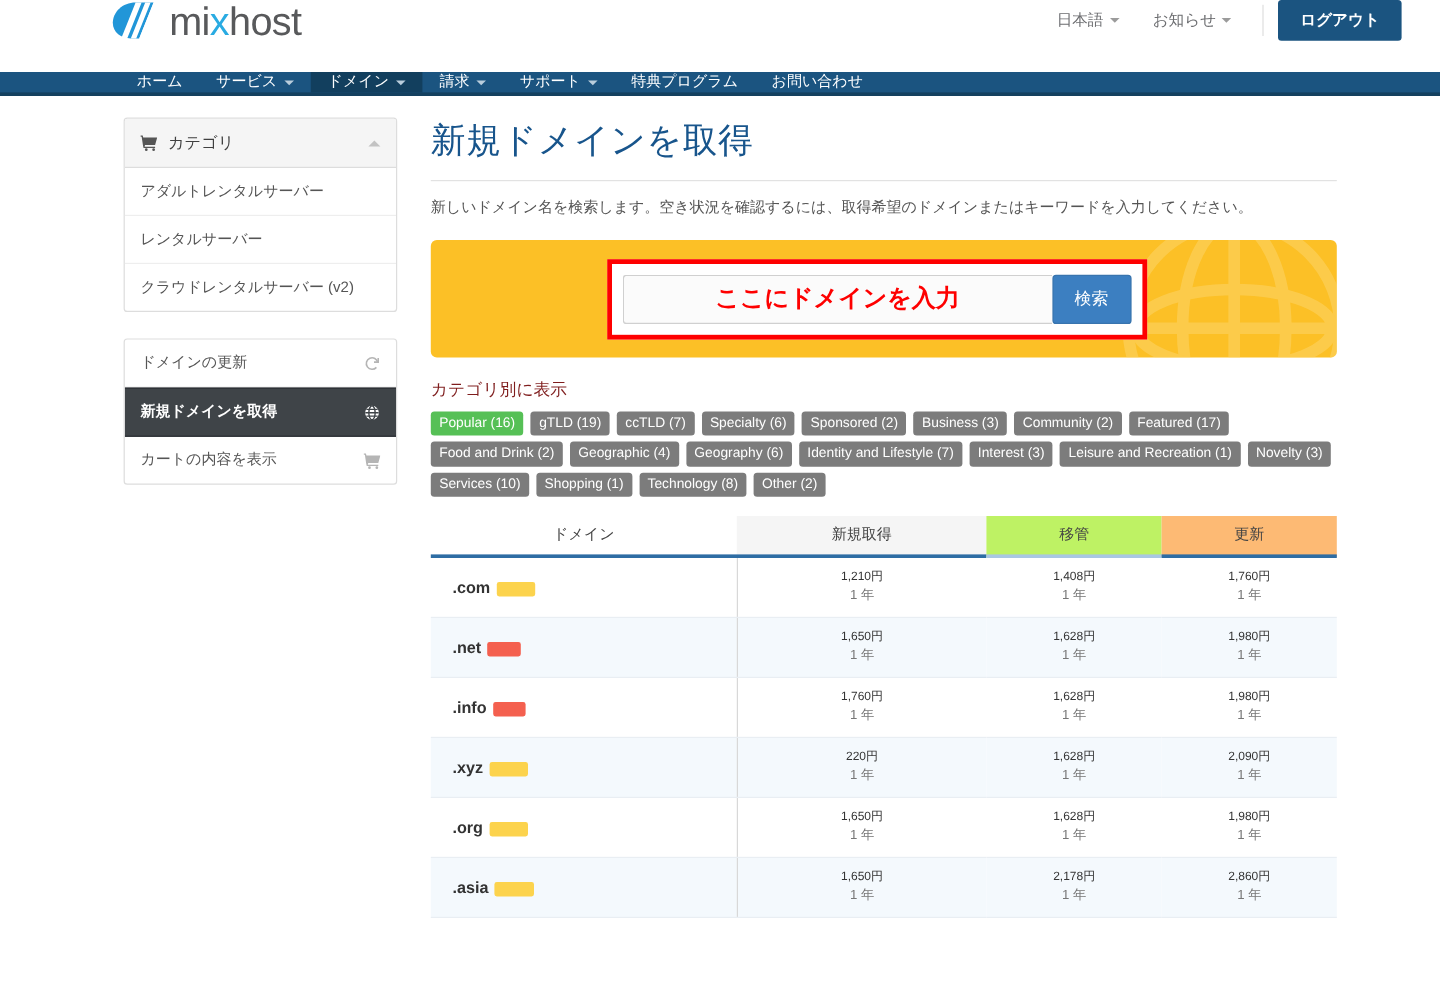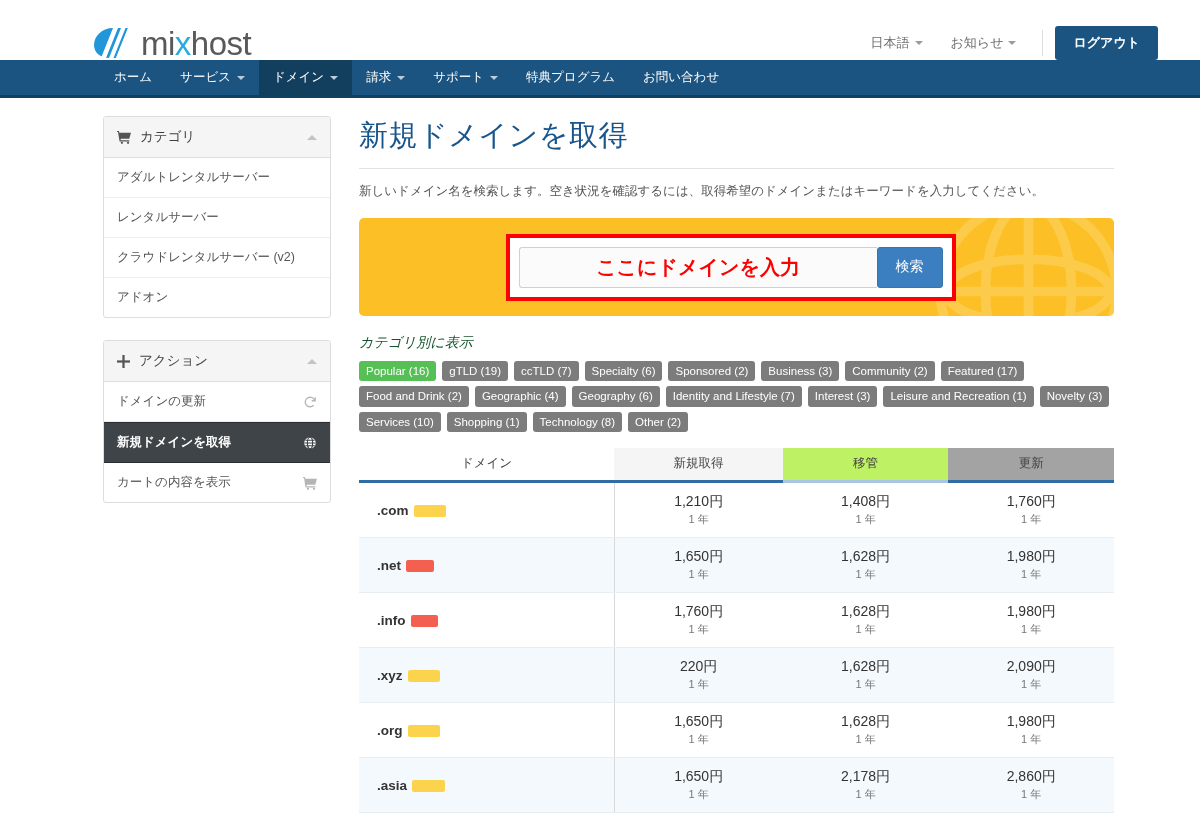--- a/index.html
+++ b/index.html
@@ -13,53 +13,53 @@
     color:#333333;
     overflow:hidden;
     position:relative;
   }
 
   
   .topbar {
     height:60px;
     background:#ffffff;
     display:flex;
-    align-items:flex-end;
+    align-items:flex-start;
     padding:0 0 0 92px;
     position:relative;
   }
   .logo { display:flex; align-items:center; gap:7px; }
   .logo-mark { width:42px; height:34px; position:relative; }
   .logo-text { font-size:33px; letter-spacing:-0.5px; font-weight:400; color:#58595b; line-height:1; }
   .logo-text .x { color:#29abe2; }
 
   .topbar-right {
     margin-left:auto;
     display:flex; align-items:center; gap:0;
-    padding-right:42px;
+    padding-right:32px;
   }
   .top-link {
     color:#6d6e71; font-size:13px; padding:0 14px;
     display:flex; align-items:center; gap:5px; cursor:pointer;
     text-decoration:none;
   }
   .caret-dn {
     width:0;height:0;border-left:4px solid transparent;border-right:4px solid transparent;
     border-top:4px solid #9b9b9b; display:inline-block;
   }
   .top-sep { width:1px; height:26px; background:#dedede; margin:0 12px; }
   .logout-btn {
     background:#1b5480; color:#ffffff; font-size:13px; font-weight:bold;
     padding:8px 18px; border-radius:3px; border:none; cursor:pointer;
     font-family:inherit;
   }
 
   
   .navbar {
-    height:38px;
+    height:20px;
     background:#1b5480;
     border-bottom:3px solid #14405f;
     display:flex; align-items:stretch;
     position:relative;
     gap:28px;
   }
   .nav-inner { display:flex; align-items:stretch; padding-left:100px; }
   .nav-item {
     color:#ffffff; font-size:12.5px; padding:0 14px;
     display:flex; align-items:center; gap:6px; cursor:pointer;
@@ -141,56 +141,56 @@
     min-width:0;
   }
   .search-input::placeholder { color:#fe0000; opacity:1; font-weight:bold; }
   .search-btn {
     background:#3c7fc1; color:#ffffff; border:1px solid #3874ae;
     border-radius:3px; font-family:inherit; font-size:14px;
     padding:0 18px; cursor:pointer; white-space:nowrap;
   }
 
   
-  .cat-title { font-size:14px; color:#14532d; margin:18px 0 9px 0;font-style:italic; }
+  .cat-title { font-size:14px; color:#7f1d1d; margin:18px 0 9px 0; }
   .tag-rows { display:flex; flex-wrap:wrap; gap:5px 6px; max-width:760px; }
   .tag {
     background:#7c7c7c; color:#ffffff; font-size:11.5px;
     padding:3px 7px; border-radius:3px; cursor:pointer;
     white-space:nowrap; line-height:1.25;
   }
   .tag.active { background:#56c056; }
 
   
   .ptable { width:100%; border-collapse:collapse; margin-top:16px; }
   .ptable th {
     font-size:12.5px; font-weight:normal; color:#444444;
     padding:7px 0 8px 0; text-align:center; vertical-align:bottom;
   }
   .ptable th.c-domain { background:#ffffff; border-bottom:3px solid #2e6da4; width:255px; }
   .ptable th.c-reg { background:#f5f5f5; border-bottom:3px solid #2e6da4; }
   .ptable th.c-xfer { background:#bef264; border-bottom:3px solid #a9c7e3; }
-  .ptable th.c-ren { background:#a3a3a3; border-bottom:3px solid #2e6da4; }
+  .ptable th.c-ren { background:#fdba74; border-bottom:3px solid #2e6da4; }
   .ptable td {
     padding:10px 0; text-align:center; font-size:13px; color:#333333;
     border-bottom:1px solid #e9eef3;
   }
   .ptable tbody tr:nth-child(even) { background:#f4f9fd; }
   .ptable td.dom {
     text-align:left; padding-left:18px; font-weight:bold; font-size:13.5px;
     border-right:1px solid #d8d8d8;
   }
   .badge {
     display:inline-block; font-size:8.5px; font-weight:bold;
     padding:1px 3px; border-radius:2px; margin-left:5px;
     vertical-align:middle; letter-spacing:0.2px;
   }
   .badge.sale { background:#fcd34d; color:#fcd34d; }
   .badge.hot  { background:#f4604f; color:#f4604f; }
-  .price-main { font-size:14px; color:#333333; line-height:1.25; }
+  .price-main { font-size:10px; color:#333333; line-height:1.25; }
   .price-term { font-size:11px; color:#777777; line-height:1.5; }
 </style>
 </head>
 <body>
 
 <div class="topbar">
   <div class="logo">
     <span class="logo-mark">
       <svg viewBox="0 0 42 34" width="42" height="34" aria-hidden="true">
         <path d="M21 2 C10 2 2 10 2 19 C2 27 9 32 17 32 L24 32 L36 2 Z" fill="#2196d8"></path>
@@ -264,36 +264,23 @@
       </div>
       <div class="panel-item">
         <span class="pi-label">アダルトレンタルサーバー</span>
       </div>
       <div class="panel-item">
         <span class="pi-label">レンタルサーバー</span>
       </div>
       <div class="panel-item">
         <span class="pi-label">クラウドレンタルサーバー (v2)</span>
       </div>
-      <div class="panel-item">
-        <span class="pi-label">アドオン</span>
-      </div>
     </section>
 
     <section class="panel">
-      <div class="panel-head">
-        <span class="ph-icon">
-          <svg width="13" height="13" viewBox="0 0 14 14" fill="currentColor" aria-hidden="true">
-            <rect x="5.8" y="0" width="2.4" height="14"></rect>
-              <rect x="0" y="5.8" width="14" height="2.4"></rect>
-          </svg>
-        </span>
-        <span class="ph-title">アクション</span>
-        <i class="chev-up"></i>
-      </div>
       <div class="panel-item">
         <span class="pi-label">ドメインの更新</span>
         <span class="pi-icon">
           <svg width="14" height="14" viewBox="0 0 16 16" fill="none" stroke="currentColor" stroke-width="1.5" aria-hidden="true">
             <path d="M13.5 7a5.5 5.5 0 1 0-1.3 4.6"></path>
               <path d="M13.9 2.6v4h-4"></path>
           </svg>
         </span>
       </div>
       <div class="panel-item selected">

